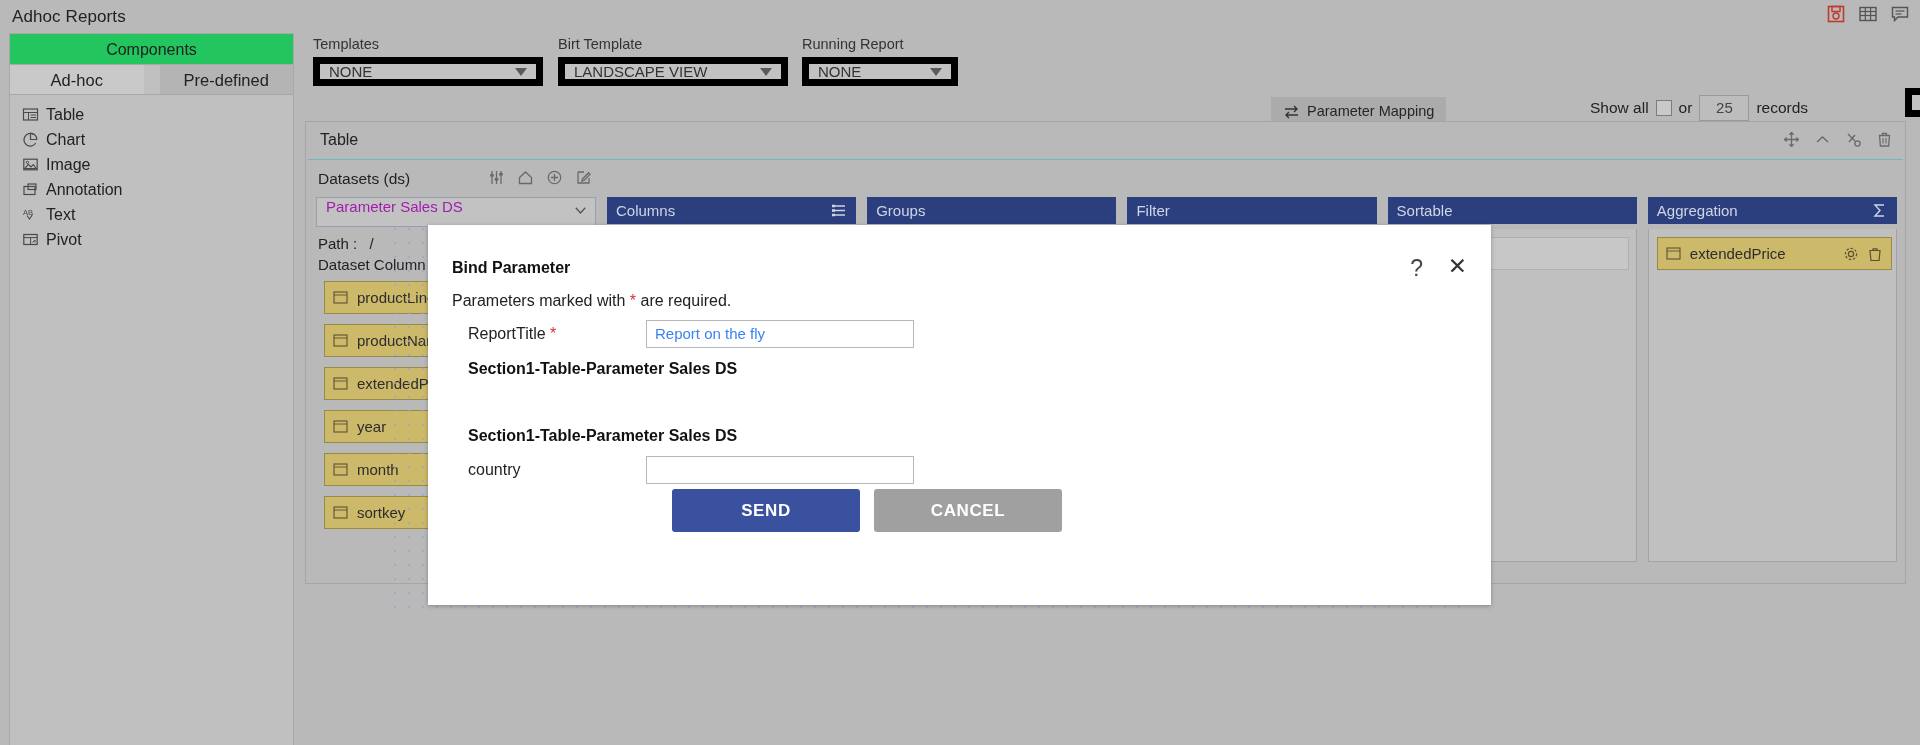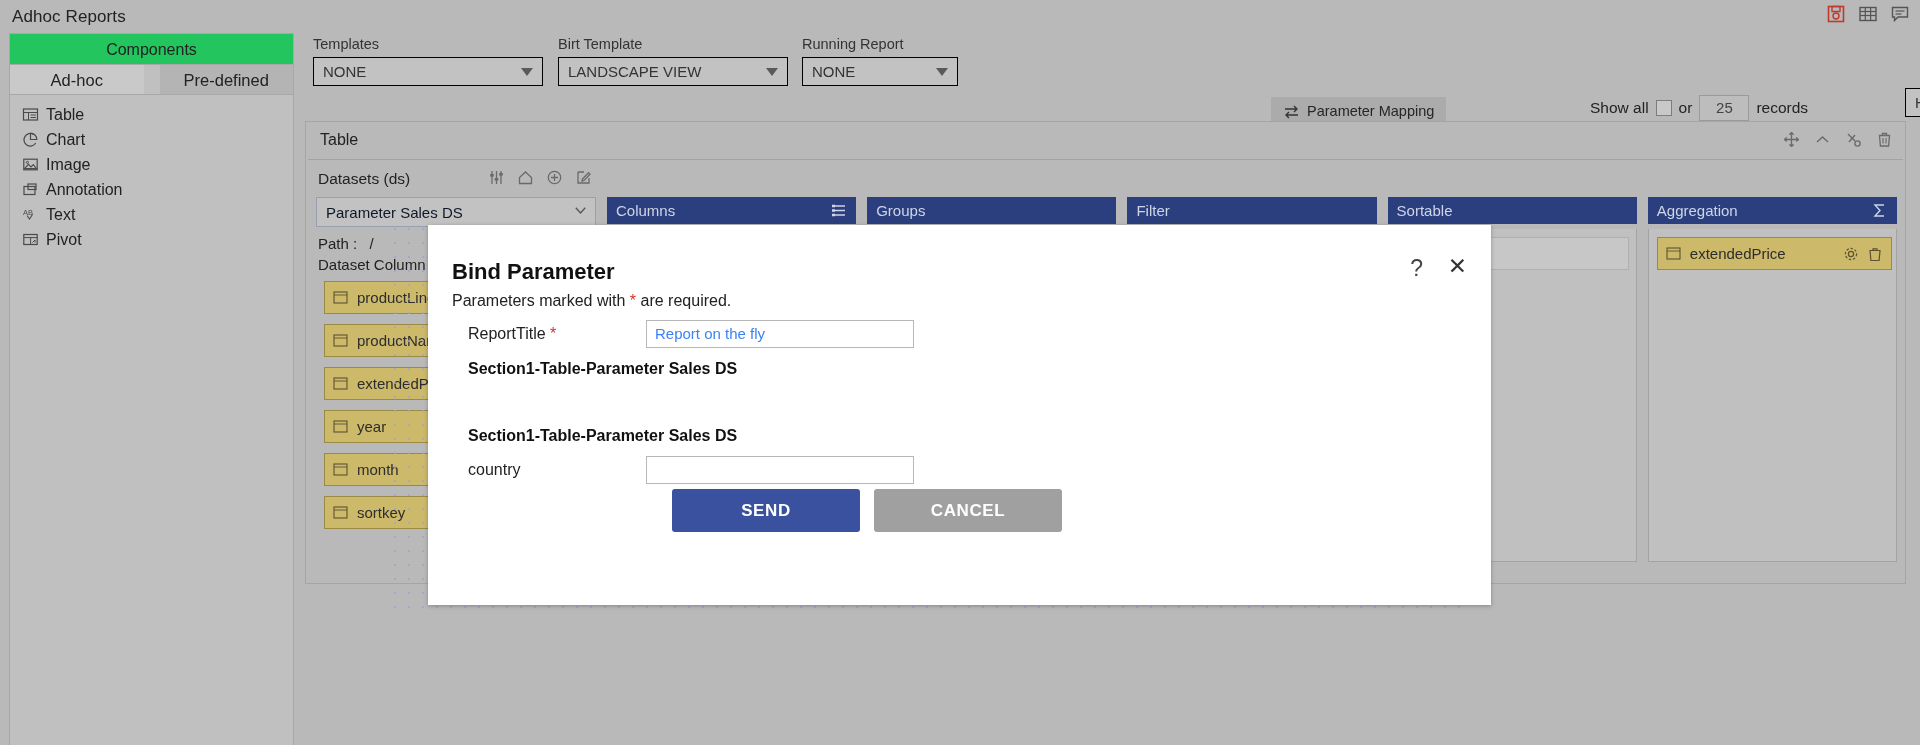--- a/index.html
+++ b/index.html
@@ -55,21 +55,21 @@
   
   .work { position: absolute; left: 305px; top: 33px; width: 1610px; height: 712px; }
 
   .toolbar {
     position: relative; height: 66px; background: #b9b9b9;
   }
   .fld { position: absolute; top: 3px; }
   .fld-label { font-size: 14.5px; color: #333; margin-bottom: 5px; display:block; }
   .sel {
     position: relative; height: 29px; background: #c2c2c2;
-    border: 1px solid #000000; display: flex; align-items: center;
+    border: 7px solid #000000; display: flex; align-items: center;
     padding: 0 26px 0 9px; font-size: 15px; color: #333; cursor: pointer;
   }
   .caret {
     position: absolute; right: 9px; top: 50%; transform: translateY(-50%);
     width: 0; height: 0; border-left: 6px solid transparent;
     border-right: 6px solid transparent; border-top: 8px solid #5a5a5a;
   }
   .pm-btn {
     position: absolute; left: 966px; top: 64px; height: 28px;
     background: #ababab; border: none; display: flex; align-items: center;
@@ -104,22 +104,22 @@
   .col { flex: 1 1 0; }
   .col.ds { flex: 0 0 280px; }
 
   .ds-head { position: relative; height: 34px; }
   .ds-head-title { position: absolute; left: 2px; top: 7px; font-size: 15.5px; color: #222; }
   .ds-head-icons { position: absolute; right: 4px; top: 6px; display: flex; gap: 12px; }
   .dsico { width: 17px; height: 17px; cursor: pointer; }
 
   .ds-select {
     height: 30px; background: #c2c2c2; border: 1px solid #9a9fb0;
-    display: flex; align-items: center; padding: 0 26px 0 9px;
-    font-size: 15px; color: #0f172a; position: relative; cursor: pointer;
+    display: flex; align-items: flex-start; padding: 0 26px 0 9px;
+    font-size: 15px; color: #a21caf; position: relative; cursor: pointer;
   }
   .chev {
     position: absolute; right: 9px; top: 9px; width: 11px; height: 7px;
   }
   .ds-path { font-size: 15px; color: #222; margin: 8px 0 4px 2px; }
   .ds-path b { font-weight: normal; margin-left: 8px; }
   .ds-colstitle { font-size: 15px; color: #222; margin: 4px 0 8px 2px; }
 
   .chip {
     height: 33px; margin: 0 4px 10px 8px; background: #cdb96a;
@@ -152,21 +152,21 @@
     position: absolute; left: 388px; top: 222px; width: 1080px; height: 392px;
     background-image: radial-gradient(#9aa4d8 1.2px, transparent 1.3px);
     background-size: 14px 14px;
     opacity: .75;
   }
   .modal {
     position: absolute; left: 428px; top: 225px; width: 1063px; height: 380px;
     background: #fff; box-shadow: 0 1px 4px rgba(0,0,0,.28);
   }
   .modal-title {
-    position: absolute; left: 24px; top: 34px; font-size: 22px;
+    position: absolute; left: 24px; top: 34px; font-size: 16px;
     font-weight: bold; color: #111;
   }
   .modal-help {
     position: absolute; right: 68px; top: 30px; font-size: 23px; color: #444; cursor: pointer;
   }
   .modal-close {
     position: absolute; right: 24px; top: 28px; font-size: 23px; color: #333; cursor: pointer;
   }
   .modal-note { position: absolute; left: 24px; top: 67px; font-size: 16px; color: #222; }
   .req { color: #d2322d; }

